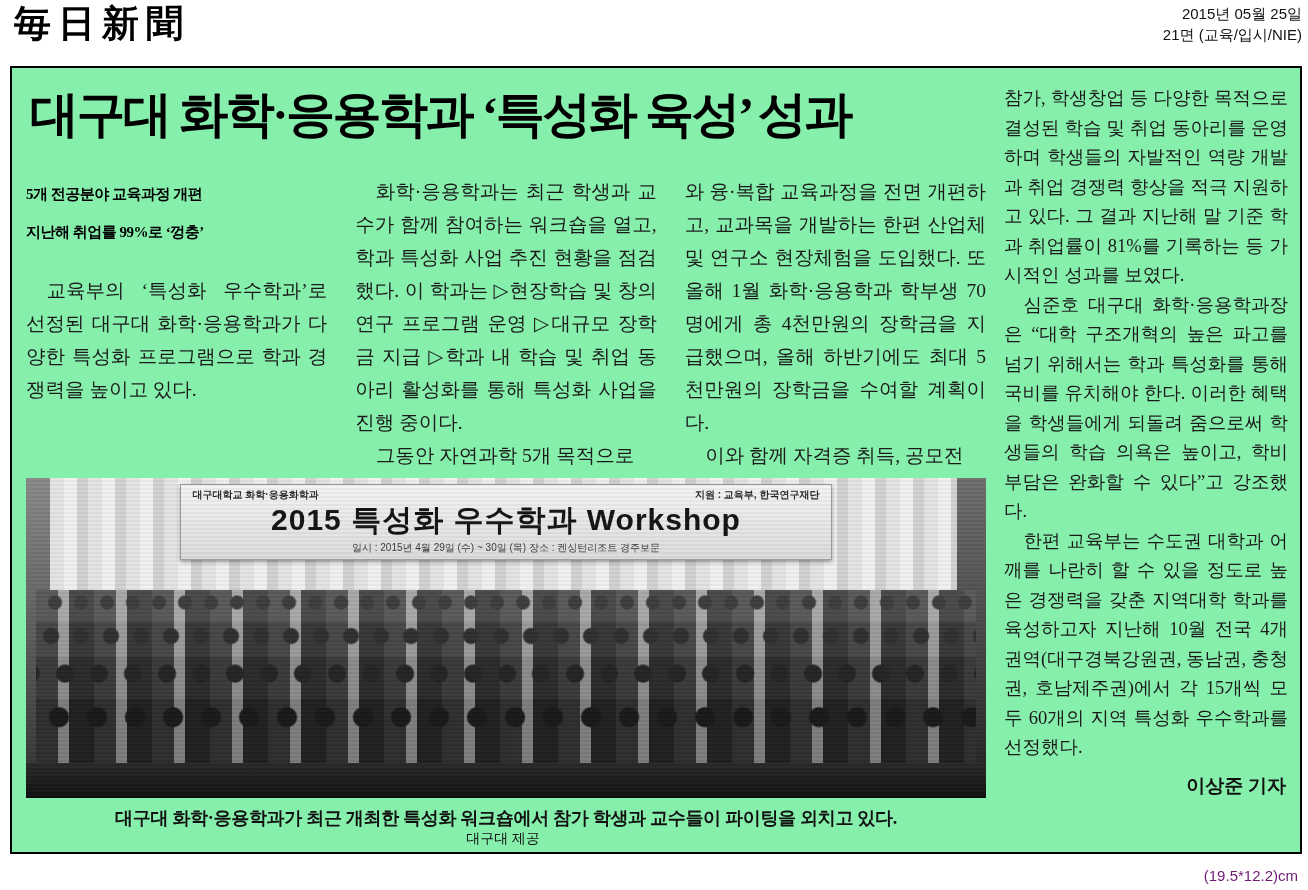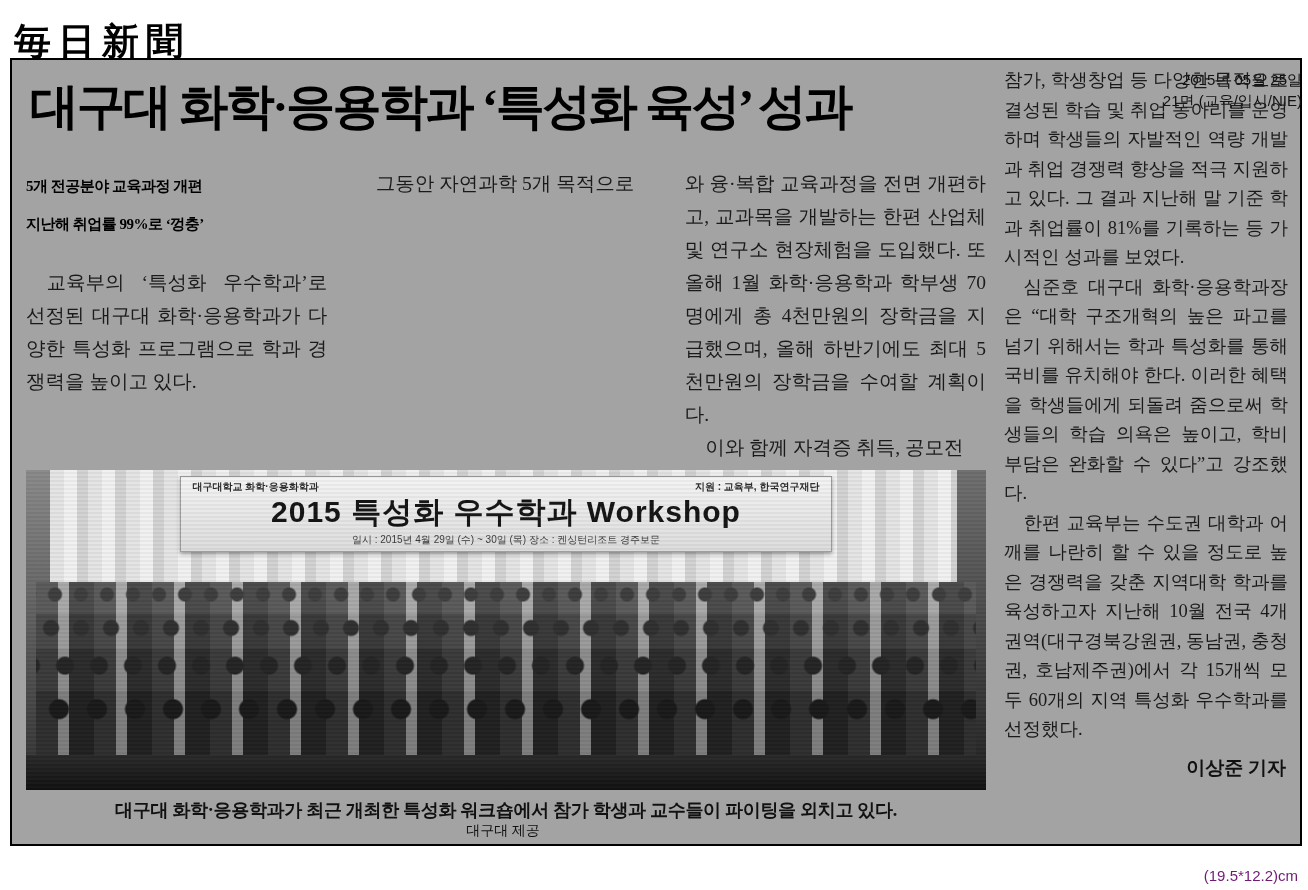--- a/index.html
+++ b/index.html
@@ -2,25 +2,25 @@
 <html><head>
 <meta charset="utf-8">
 <style>
   * { margin:0; padding:0; box-sizing:border-box; }
   html,body { background:#fff; }
   body {
     width:1308px; height:890px;
     font-family:"Liberation Serif","DejaVu Serif",serif;
     color:#111; position:relative; overflow:hidden;
   }
-  .masthead { height:58px; display:flex; justify-content:space-between; padding:18px 6px 0 14px;flex-direction:column; }
+  .masthead { height:58px; display:flex; justify-content:space-between; padding:0 6px 0 14px; }
   .logo { font-size:37px; font-weight:bold; letter-spacing:7px; color:#000; line-height:48px; }
   .dateblock { text-align:right; font-family:"Liberation Sans","DejaVu Sans",sans-serif;
                font-size:15px; line-height:21px; color:#111; padding-top:3px; }
-  .article-box { margin:0 6px 0 10px; border:2px solid #000; height:788px; display:flex; background:#a3a3a3; }
+  .article-box { margin:8px 6px 0 10px; border:2px solid #000; height:788px; display:flex; background:#86efac; }
   .main-col { flex:1 1 auto; min-width:0; padding:4px 12px 0 14px; display:flex; flex-direction:column; }
   .headline { font-size:49px; font-weight:900; letter-spacing:-2.5px; white-space:nowrap;
               margin:10px 0 0 4px; color:#000; }
   .columns { display:flex; gap:28px; margin-top:27px; height:300px; overflow:hidden; }
   .col { flex:1 1 0; min-width:0; }
   .sub-line { font-size:15px; font-weight:700; line-height:38px; letter-spacing:-0.5px; color:#000; }
   .body-p { font-size:19.5px; line-height:33px; text-align:justify; word-break:break-all;
             text-indent:1.05em; color:#1a1a1a; }
   .cont { text-indent:0; }
   .col1 .body-p { margin-top:23px; }
@@ -55,21 +55,21 @@
     background:linear-gradient(#2a2a2a,#101010); }
   .photo::after { content:""; position:absolute; inset:0; pointer-events:none;
     background:repeating-linear-gradient(0deg, rgba(0,0,0,.045) 0 2px, rgba(255,255,255,.02) 2px 4px); }
 
   .caption-row { display:flex; justify-content:space-between; align-items:center;
     min-height:42px; padding-top:8px;flex-direction:column; }
   .caption { font-size:18px; font-weight:600; letter-spacing:-0.3px; }
   .credit { font-size:14px; font-weight:400; padding-right:6px; white-space:nowrap; }
 
   
-  .side-col { flex:0 0 302px; width:302px; padding:6px 12px 0 6px; }
+  .side-col { flex:0 0 302px; width:302px; padding:16px 12px 0 6px; }
   .side-col .body-p { font-size:18.5px; line-height:29.5px; }
   .byline { text-align:right; font-size:19px; font-weight:600; margin-top:10px; padding-right:2px; }
 
   .footer { position:absolute; right:10px; bottom:6px; text-align:right;
     font-family:"Liberation Sans","DejaVu Sans",sans-serif; font-size:15px; color:#701a75; }
 </style>
 </head>
 <body>
 
 <div class="page">
@@ -90,20 +90,21 @@
       <div class="columns">
         <div class="col col1">
           <div class="subtitle">
             <div class="sub-line">5개 전공분야 교육과정 개편</div>
             <div class="sub-line">지난해 취업률 99%로 ‘껑충’</div>
           </div>
           <p class="body-p">교육부의 ‘특성화 우수학과’로 선정된 대구대 화학·응용학과가 다양한 특성화 프로그램으로 학과 경쟁력을 높이고 있다.</p>
         </div>
 
         <div class="col">
+          <p class="body-p">화학·응용학과는 최근 학생과 교수가 함께 참여하는 워크숍을 열고, 학과 특성화 사업 추진 현황을 점검했다. 이 학과는 ▷현장학습 및 창의연구 프로그램 운영 ▷대규모 장학금 지급 ▷학과 내 학습 및 취업 동아리 활성화를 통해 특성화 사업을 진행 중이다.</p>
           <p class="body-p">그동안 자연과학 5개 목적으로</p>
         </div>
 
         <div class="col">
           <p class="body-p cont">와 융·복합 교육과정을 전면 개편하고, 교과목을 개발하는 한편 산업체 및 연구소 현장체험을 도입했다. 또 올해 1월 화학·응용학과 학부생 70명에게 총 4천만원의 장학금을 지급했으며, 올해 하반기에도 최대 5천만원의 장학금을 수여할 계획이다.</p>
           <p class="body-p">이와 함께 자격증 취득, 공모전</p>
         </div>
       </div>
 
       <figure class="photo">

